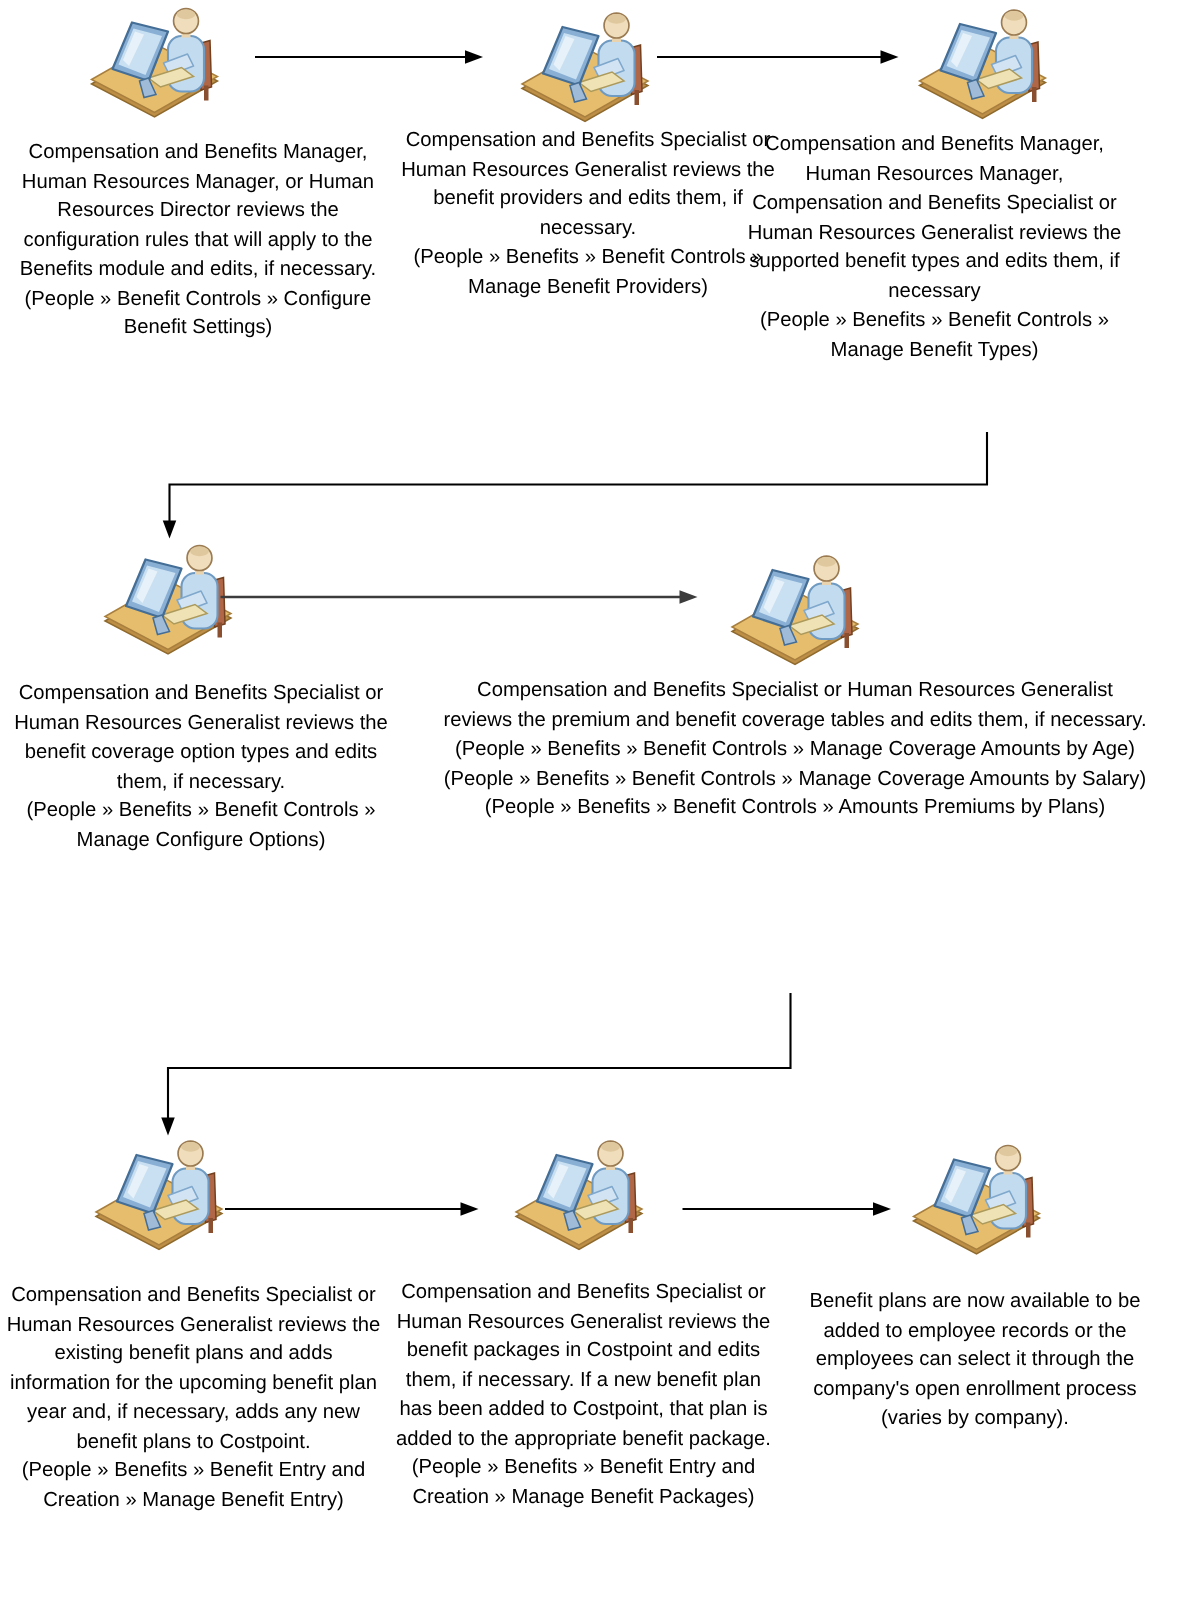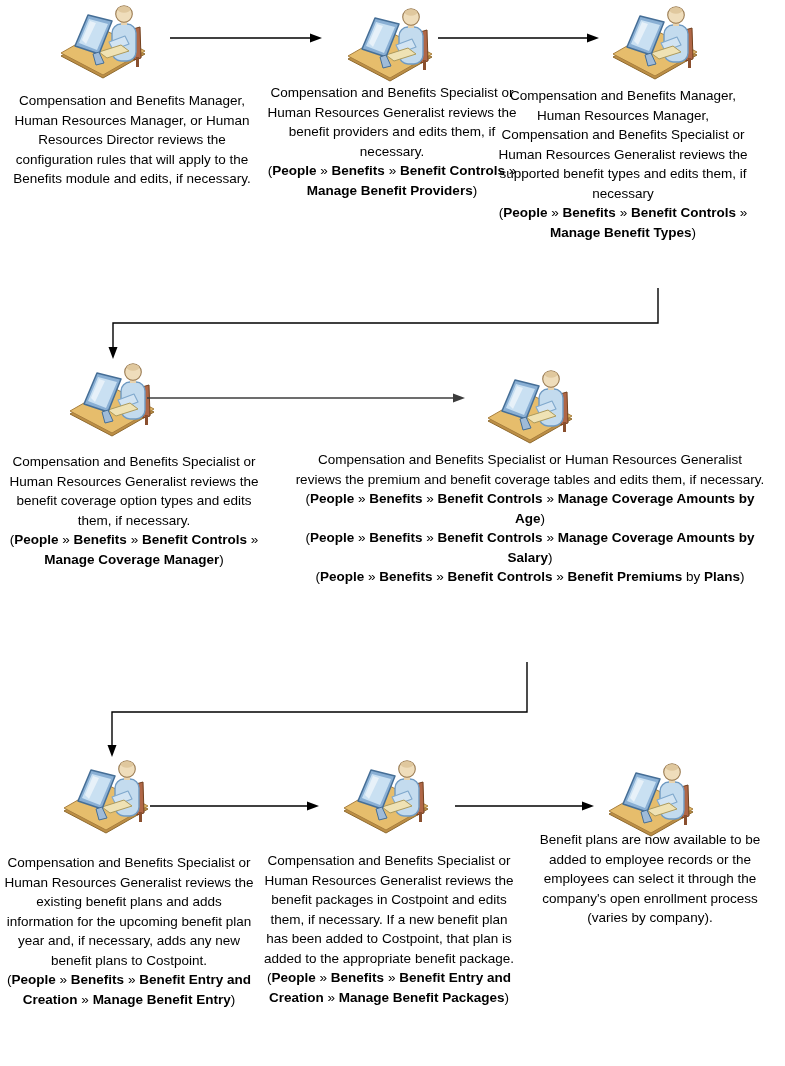--- a/index.html
+++ b/index.html
@@ -4,21 +4,21 @@
 <style>
   html,body{margin:0;padding:0;background:#ffffff;}
   #canvas{
     position:relative;width:785px;height:1066px;background:#ffffff;
     font-family:"Liberation Sans",sans-serif;color:#000;overflow:hidden;
   }
   .node{
     position:absolute;text-align:center;font-size:13.5px;line-height:19.5px;
     color:#000;letter-spacing:0;
   }
-  .menu-path .b{font-weight:bold;}
+  .menu-path .b{font-weight:normal;}
   .icon-wrap{position:absolute;width:96px;height:78px;}
   #arrow-overlay{position:absolute;left:0;top:0;pointer-events:none;}
 </style>
 </head>
 <body>
 
 <div id="canvas">
 
   <svg width="0" height="0" style="position:absolute" aria-hidden="true">
     <defs>
@@ -102,64 +102,67 @@
       <polygon points="307,801.5 319,806 307,810.5" fill="#000000"></polygon>
     </g>
     <g>
       <line x1="455" y1="806" x2="583" y2="806" stroke="#000000" stroke-width="1.4"></line>
       <polygon points="582,801.5 594,806 582,810.5" fill="#000000"></polygon>
     </g>
   </svg>
 
   <div class="node" style="left:8px;top:91px;width:248px">
     <span>Compensation and Benefits Manager, Human Resources Manager, or Human Resources Director reviews the configuration rules that will apply to the Benefits module and edits, if necessary.</span>
+    <div class="menu-path">
+        <div><span>(</span><span class="b">People</span><span> » </span><span class="b">Benefit Controls</span><span> » </span><span class="b">Configure Benefit Settings</span><span>)</span></div>
+      </div>
   </div>
 
   <div class="node" style="left:266px;top:83px;width:252px">
     <span>Compensation and Benefits Specialist or Human Resources Generalist reviews the benefit providers and edits them, if necessary.</span>
     <div class="menu-path">
         <div><span>(</span><span class="b">People</span><span> » </span><span class="b">Benefits</span><span> » </span><span class="b">Benefit Controls</span><span> » </span><span class="b">Manage Benefit Providers</span><span>)</span></div>
       </div>
   </div>
 
   <div class="node" style="left:494px;top:86px;width:258px">
     <span>Compensation and Benefits Manager, Human Resources Manager, Compensation and Benefits Specialist or Human Resources Generalist reviews the supported benefit types and edits them, if necessary</span>
     <div class="menu-path">
         <div><span>(</span><span class="b">People</span><span> » </span><span class="b">Benefits</span><span> » </span><span class="b">Benefit Controls</span><span> » </span><span class="b">Manage Benefit Types</span><span>)</span></div>
       </div>
   </div>
 
   <div class="node" style="left:2px;top:452px;width:264px">
     <span>Compensation and Benefits Specialist or Human Resources Generalist reviews the benefit coverage option types and edits them, if necessary.</span>
     <div class="menu-path">
-        <div><span>(</span><span class="b">People</span><span> » </span><span class="b">Benefits</span><span> » </span><span class="b">Benefit Controls</span><span> » </span><span class="b">Manage Coverage Manager</span><span>)</span></div>
+        <div><span>(</span><span class="b">People</span><span> » </span><span class="b">Benefits</span><span> » </span><span class="b">Benefit Controls</span><span> » </span><span class="b">Manage Configure Options</span><span>)</span></div>
       </div>
   </div>
 
   <div class="node" style="left:294px;top:450px;width:472px">
     <span>Compensation and Benefits Specialist or Human Resources Generalist reviews the premium and benefit coverage tables and edits them, if necessary.</span>
     <div class="menu-path">
         <div><span>(</span><span class="b">People</span><span> » </span><span class="b">Benefits</span><span> » </span><span class="b">Benefit Controls</span><span> » </span><span class="b">Manage Coverage Amounts by Age</span><span>)</span></div>
         <div><span>(</span><span class="b">People</span><span> » </span><span class="b">Benefits</span><span> » </span><span class="b">Benefit Controls</span><span> » </span><span class="b">Manage Coverage Amounts by Salary</span><span>)</span></div>
-        <div><span>(</span><span class="b">People</span><span> » </span><span class="b">Benefits</span><span> » </span><span class="b">Benefit Controls</span><span> » </span><span class="b">Benefit Premiums</span><span> by </span><span class="b">Plans</span><span>)</span></div>
+        <div><span>(</span><span class="b">People</span><span> » </span><span class="b">Benefits</span><span> » </span><span class="b">Benefit Controls</span><span> » </span><span class="b">Amounts Premiums</span><span> by </span><span class="b">Plans</span><span>)</span></div>
       </div>
   </div>
 
   <div class="node" style="left:4px;top:853px;width:250px">
     <span>Compensation and Benefits Specialist or Human Resources Generalist reviews the existing benefit plans and adds information for the upcoming benefit plan year and, if necessary, adds any new benefit plans to Costpoint.</span>
     <div class="menu-path">
         <div><span>(</span><span class="b">People</span><span> » </span><span class="b">Benefits</span><span> » </span><span class="b">Benefit Entry and Creation</span><span> » </span><span class="b">Manage Benefit Entry</span><span>)</span></div>
       </div>
   </div>
 
   <div class="node" style="left:258px;top:851px;width:262px">
     <span>Compensation and Benefits Specialist or Human Resources Generalist reviews the benefit packages in Costpoint and edits them, if necessary.  If a new benefit plan has been added to Costpoint, that plan is added to the appropriate benefit package.</span>
     <div class="menu-path">
         <div><span>(</span><span class="b">People</span><span> » </span><span class="b">Benefits</span><span> » </span><span class="b">Benefit Entry and Creation</span><span> » </span><span class="b">Manage Benefit Packages</span><span>)</span></div>
       </div>
   </div>
 
-  <div class="node" style="left:524px;top:830px;width:252px">
+  <div class="node" style="left:524px;top:857px;width:252px">
     <span>Benefit plans are now available to be added to employee records or the employees can select it through the company's open enrollment process (varies by company).</span>
     <div class="menu-path"></div>
   </div>
 
 </div>
 
 </body></html>

